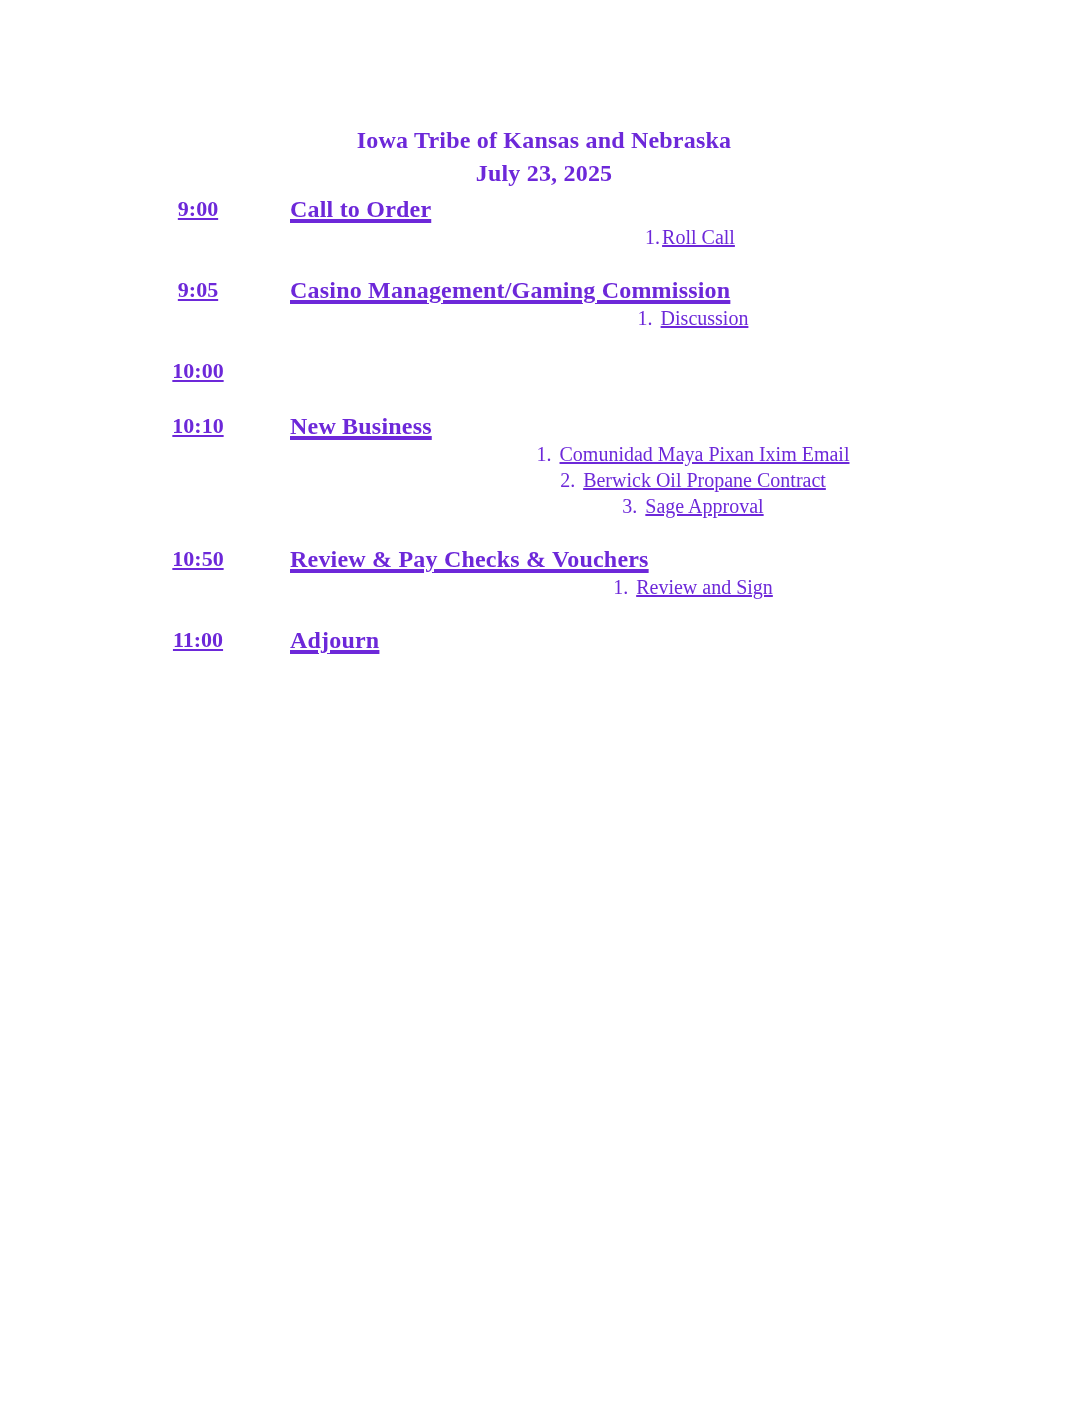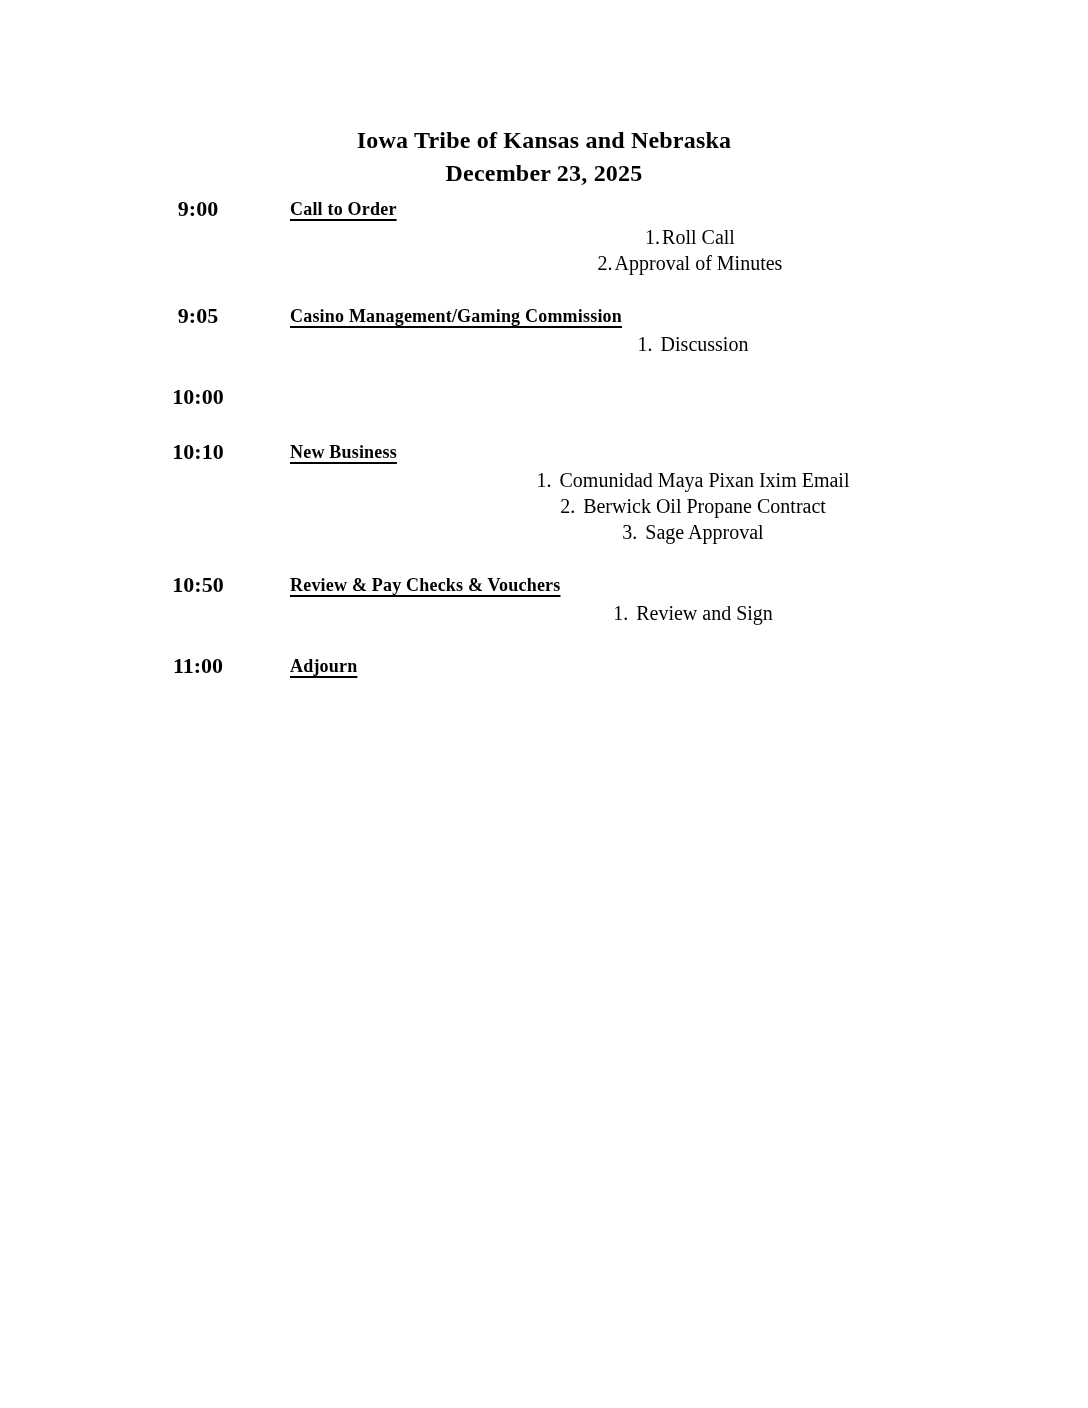--- a/index.html
+++ b/index.html
@@ -5,58 +5,59 @@
   html, body {
     margin: 0;
     padding: 0;
     background: #ffffff;
   }
   .page {
     position: relative;
     width: 1088px;
     height: 1152px;
     background: #ffffff;
-    color: #000000;
+    color: #6d28d9;
     font-family: "Liberation Serif", "DejaVu Serif", serif;
     overflow: hidden;
     box-sizing: border-box;
   }
   .title-block {
     margin-top: 124px;
     margin-bottom: 4px;
     text-align: center;
     font-weight: bold;
     font-size: 24px;
     line-height: 33px;
     letter-spacing: 0.2px;
   }
   .agenda {
     width: 100%;
   }
   .section {
     display: flex;
     align-items: flex-start;
     margin-bottom: 25px;
+    text-decoration: underline;
   }
   .time {
     width: 80px;
     margin-left: 158px;
     text-align: center;
     font-weight: bold;
     font-size: 22px;
     line-height: 30px;
     flex: 0 0 auto;
   }
   .content {
     margin-left: 52px;
     flex: 1 1 auto;
   }
   .heading {
     font-weight: bold;
-    font-size: 18px;
+    font-size: 24px;
     line-height: 30px;
     text-decoration: underline;
     text-decoration-thickness: 2px;
     text-underline-offset: 4px;
     letter-spacing: 0.2px;
   }
   .items {
     font-size: 20px;
     line-height: 26px;
     text-align: center;
@@ -67,32 +68,31 @@
   .item.tight .num { width: 19px; }
   .item.loose .num { width: 31px; }
 </style>
 </head>
 <body>
 
 <div class="page">
 
   <div class="title-block">
     <div>Iowa Tribe of Kansas and Nebraska</div>
-    <div>December 23, 2025</div>
+    <div>July 23, 2025</div>
   </div>
 
   <div class="agenda">
 
     <div class="section">
       <div class="time">9:00</div>
       <div class="content">
         <div class="heading">Call to Order</div>
         <div class="items">
           <div class="item tight"><span class="num">1.</span><span>Roll Call</span></div>
-          <div class="item tight"><span class="num">2.</span><span>Approval of Minutes</span></div>
         </div>
       </div>
     </div>
 
     <div class="section">
       <div class="time">9:05</div>
       <div class="content">
         <div class="heading">Casino Management/Gaming Commission</div>
         <div class="items">
           <div class="item loose"><span class="num">1.</span><span>Discussion</span></div>

